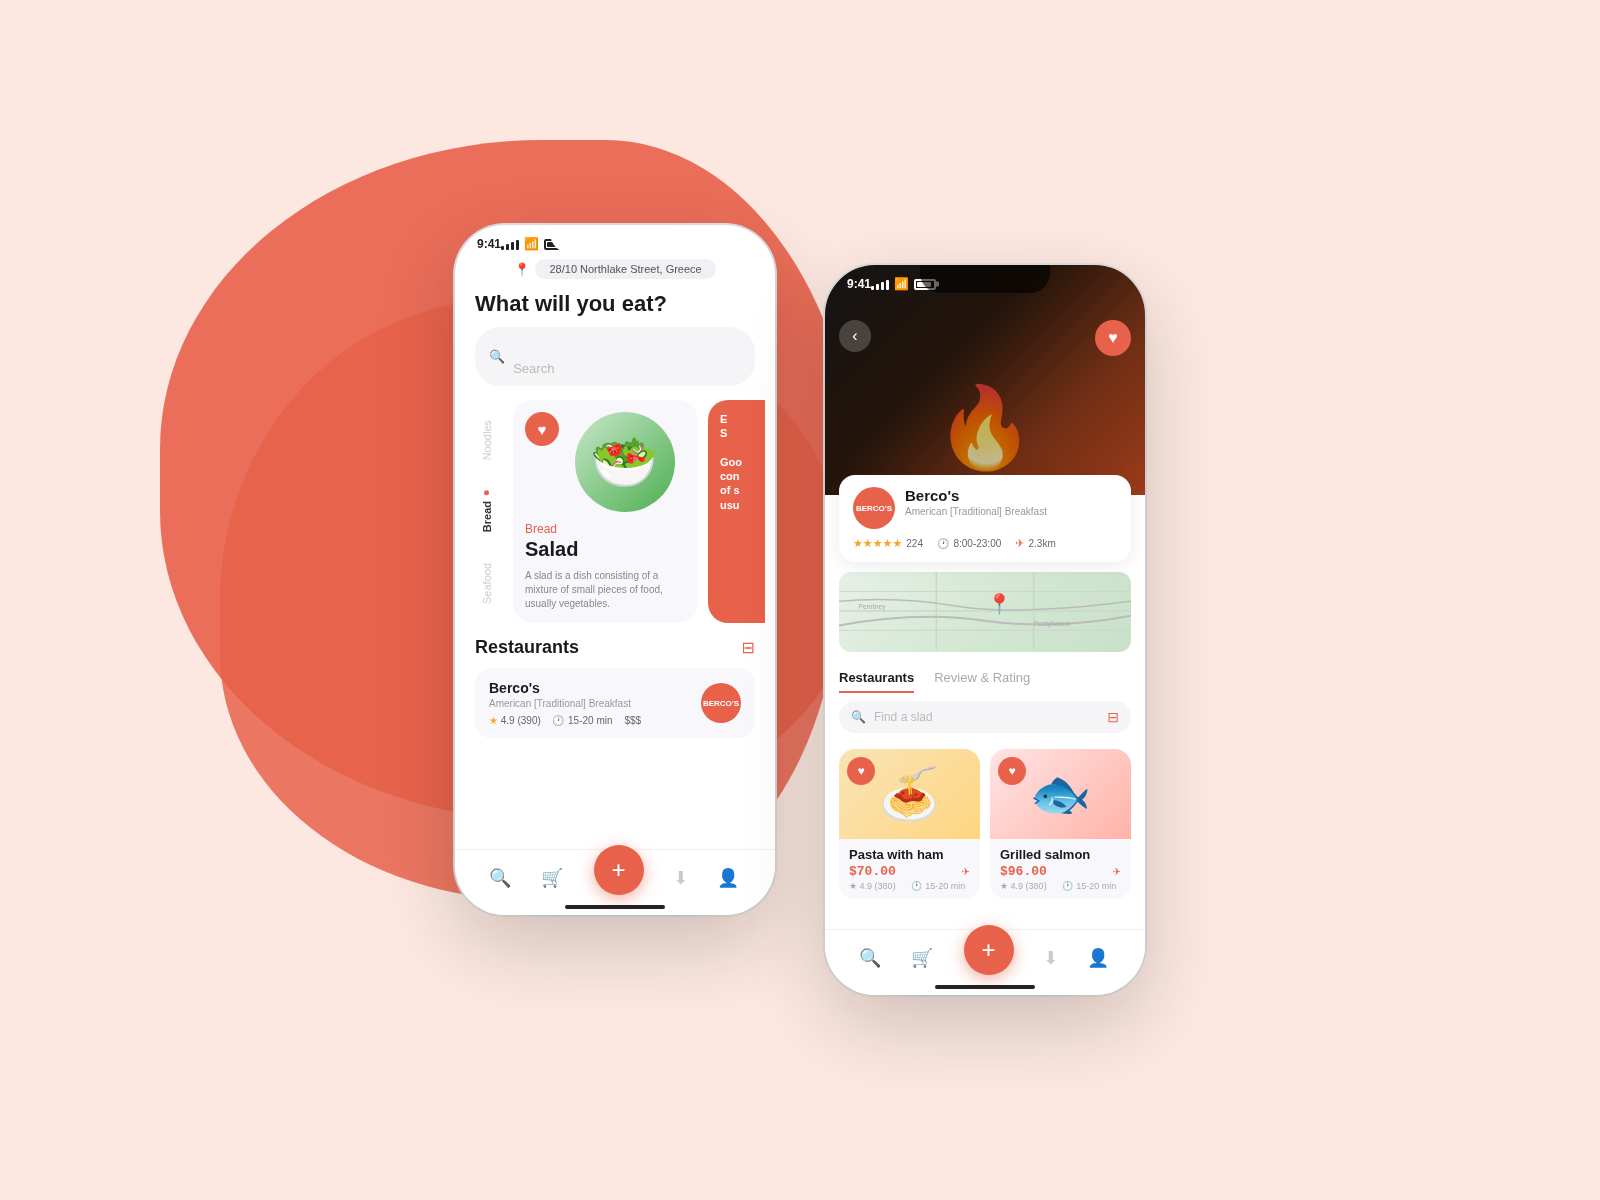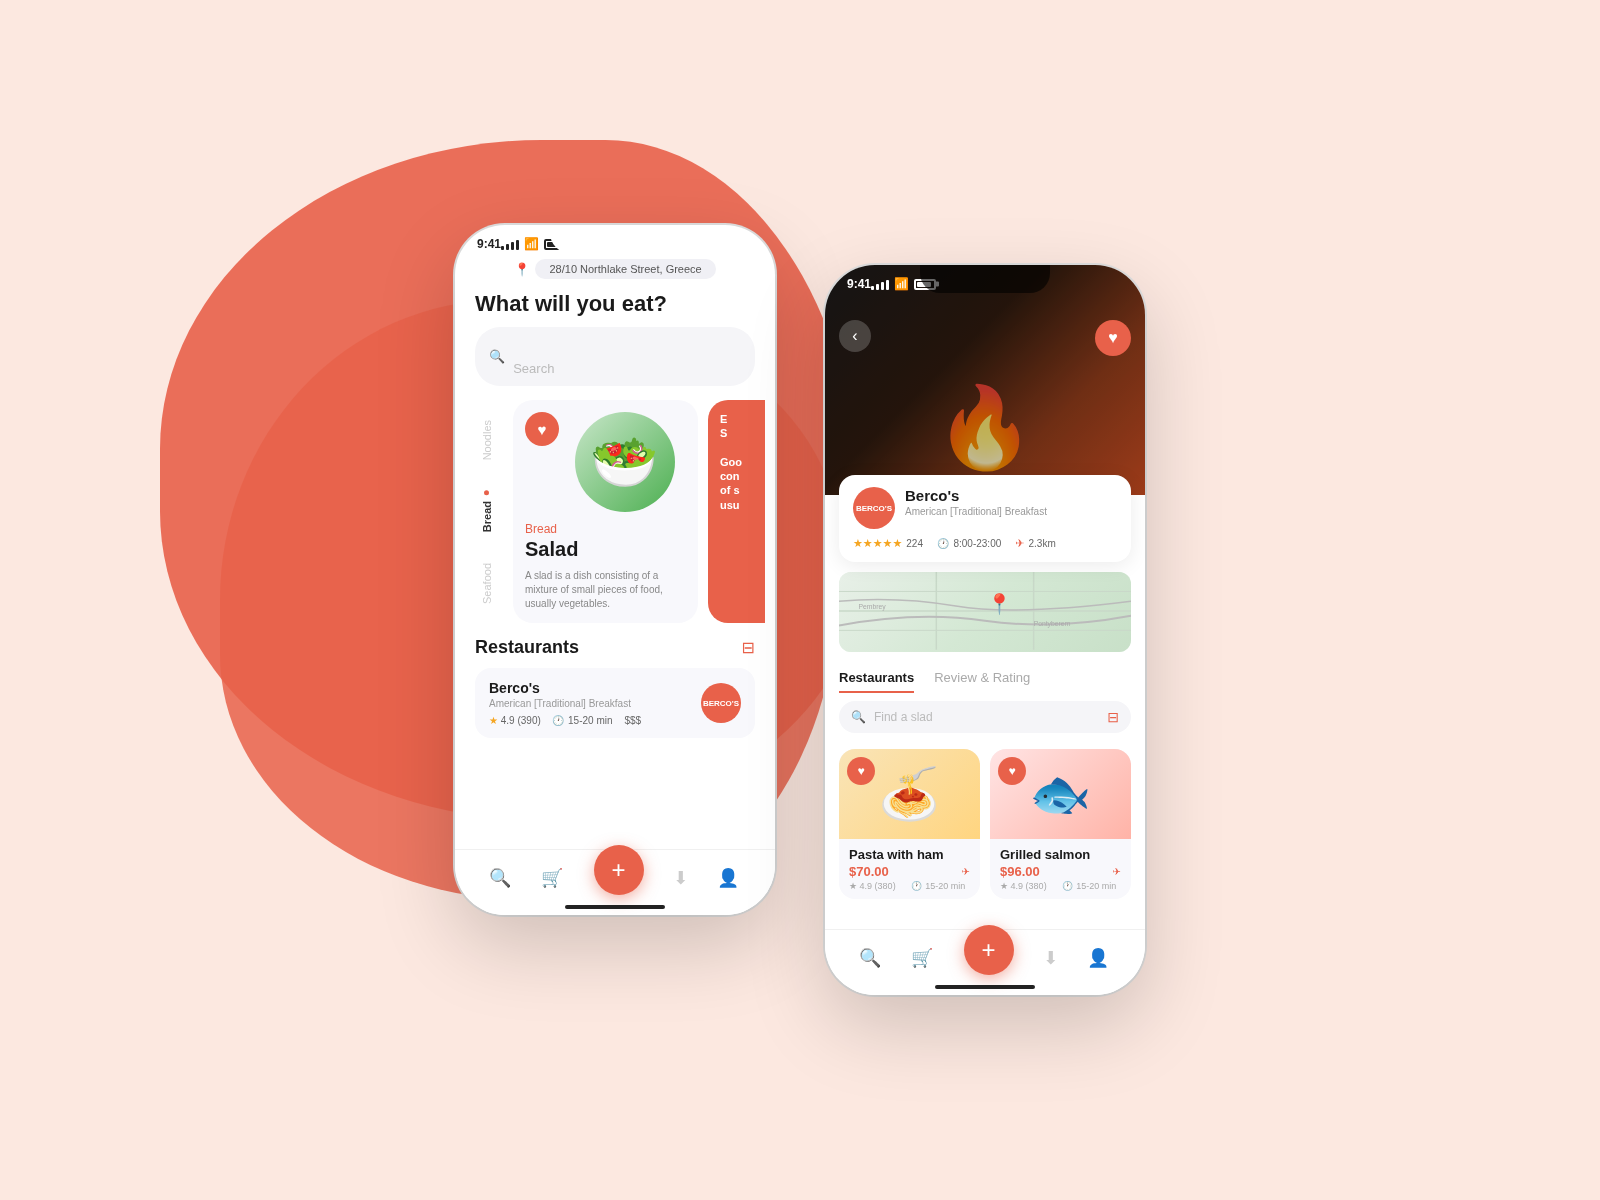--- a/index.html
+++ b/index.html
@@ -539,21 +539,21 @@
       display: flex;
       align-items: center;
       justify-content: center;
       color: #fff;
       font-size: 12px;
     }
     .food-grid-info {
       padding: 8px 10px;
     }
     .food-grid-name { font-size: 13px; font-weight: 700; color: #1a1a1a; }
-    .food-grid-price { font-size: 13px; font-weight: 700; color: #e8614a; margin: 2px 0; }
+    .food-grid-price { font-size: 13px; font-weight: 700; color: #e8614a; margin: 2px 0; font-family: Liberation Mono, monospace; }
     .food-grid-meta { font-size: 9px; color: #aaa; display: flex; gap: 16px; }
     .deliver-icon { color: #e8614a; font-size: 10px; }
 
     .bottom-nav-2 {
       position: absolute;
       bottom: 0;
       left: 0;
       right: 0;
       background: #fff;
       border-top: 1px solid #f0f0f0;

